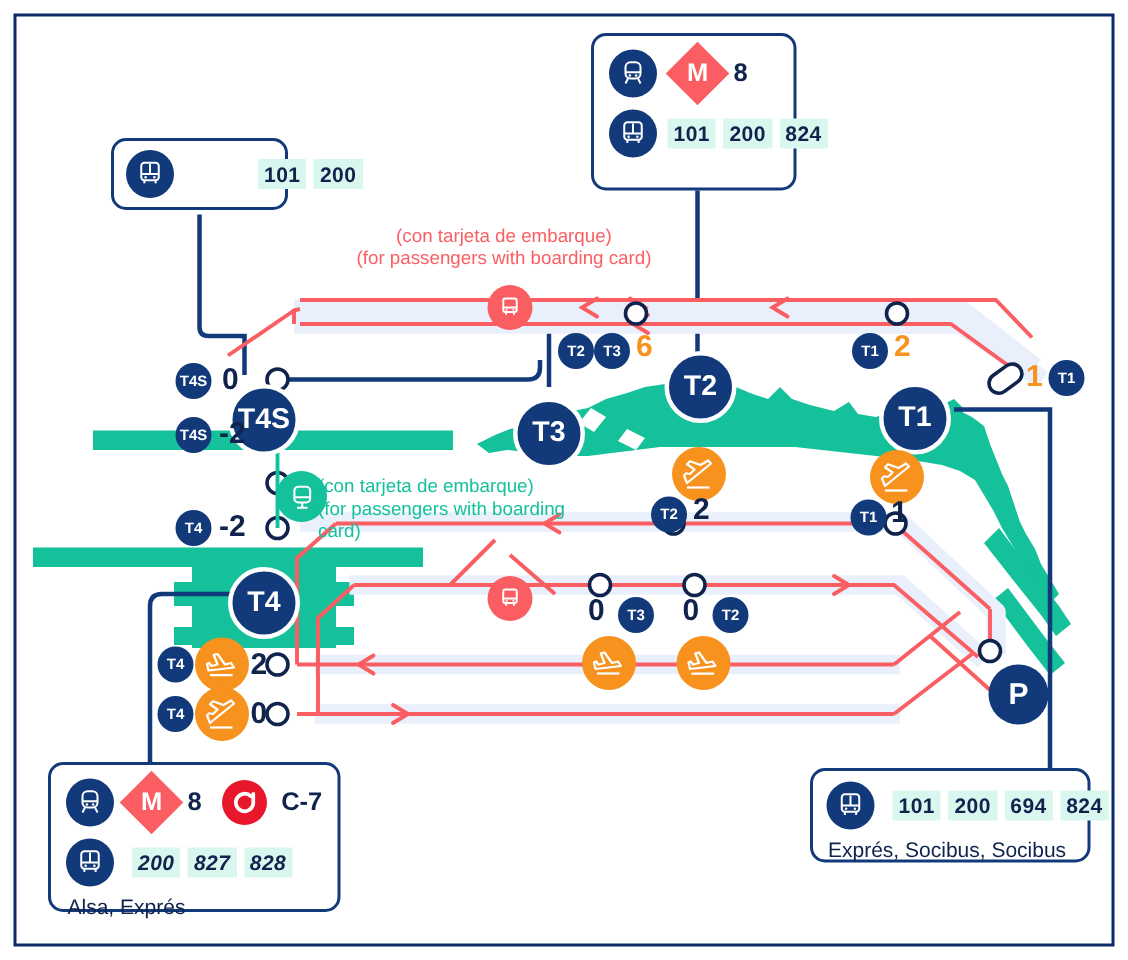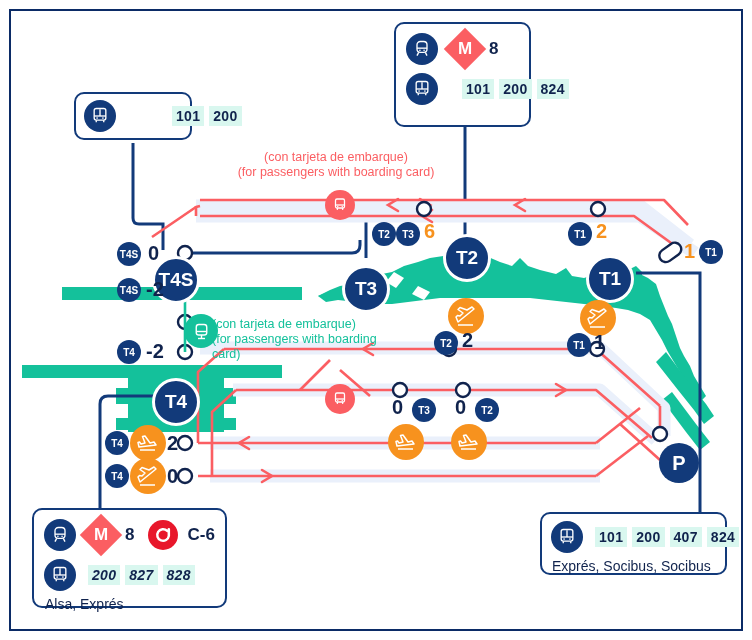--- a/index.html
+++ b/index.html
@@ -181,21 +181,21 @@
         <svg width="20" height="20" viewBox="0 0 24 24" fill="none" stroke="#fff" stroke-width="1.6">
           <rect x="5" y="3" width="14" height="14" rx="2.5"></rect>
             <line x1="5" y1="12" x2="19" y2="12"></line>
           <line x1="12" y1="4" x2="12" y2="12"></line>
           <circle cx="8.5" cy="14.5" r="1" fill="#fff" stroke="none"></circle>
             <circle cx="15.5" cy="14.5" r="1" fill="#fff" stroke="none"></circle>
           <line x1="7.5" y1="17" x2="7.5" y2="19.5"></line>
             <line x1="16.5" y1="17" x2="16.5" y2="19.5"></line>
         </svg>
       </div>
-      <div style="margin-left:24px;white-space:nowrap;">
+      <div style="margin-left:7px;white-space:nowrap;">
         <span class="num">101</span><span class="num">200</span><span class="num">824</span>
       </div>
     </div>
   </div>
 
   <div class="box" style="left:74px;top:92px;width:118px;height:48px;">
     <div class="row" style="margin:6px 0 0 8px;">
       <div class="mode-circle">
         <svg width="20" height="20" viewBox="0 0 24 24" fill="none" stroke="#fff" stroke-width="1.6">
           <rect x="5" y="3" width="14" height="14" rx="2.5"></rect>
@@ -227,21 +227,21 @@
       </div>
       <div class="metro-d" style="margin-left:10px;">
         <span>M</span>
       </div>
       <div class="linelabel">8</div>
       <div class="cerc" style="margin-left:14px;">
         <svg width="20" height="20" viewBox="0 0 24 24" fill="none" stroke="#fff" stroke-width="3" stroke-linecap="round">
           <path d="M17,7 A7,7 0 1 0 19,13 L19,5"></path>
         </svg>
       </div>
-      <div class="linelabel">C-6</div>
+      <div class="linelabel">C-7</div>
     </div>
     <div class="row" style="margin:8px 0 0 10px;font-style:italic;">
       <div class="mode-circle">
         <svg width="20" height="20" viewBox="0 0 24 24" fill="none" stroke="#fff" stroke-width="1.6">
           <rect x="5" y="3" width="14" height="14" rx="2.5"></rect>
             <line x1="5" y1="12" x2="19" y2="12"></line>
           <line x1="12" y1="4" x2="12" y2="12"></line>
           <circle cx="8.5" cy="14.5" r="1" fill="#fff" stroke="none"></circle>
             <circle cx="15.5" cy="14.5" r="1" fill="#fff" stroke="none"></circle>
           <line x1="7.5" y1="17" x2="7.5" y2="19.5"></line>
@@ -262,21 +262,21 @@
           <rect x="5" y="3" width="14" height="14" rx="2.5"></rect>
             <line x1="5" y1="12" x2="19" y2="12"></line>
           <line x1="12" y1="4" x2="12" y2="12"></line>
           <circle cx="8.5" cy="14.5" r="1" fill="#fff" stroke="none"></circle>
             <circle cx="15.5" cy="14.5" r="1" fill="#fff" stroke="none"></circle>
           <line x1="7.5" y1="17" x2="7.5" y2="19.5"></line>
             <line x1="16.5" y1="17" x2="16.5" y2="19.5"></line>
         </svg>
       </div>
       <div style="margin-left:12px;white-space:nowrap;">
-        <span class="num">101</span><span class="num">200</span><span class="num">407</span><span class="num">824</span>
+        <span class="num">101</span><span class="num">200</span><span class="num">694</span><span class="num">824</span>
       </div>
     </div>
     <div class="opname" style="margin:5px 0 0 10px;">Exprés, Socibus, Socibus</div>
   </div>
 
   <div class="note red" style="left:236px;top:150px;width:200px;">
     <div>(con tarjeta de embarque)</div>
     <div>(for passengers with boarding card)</div>
   </div>
 

